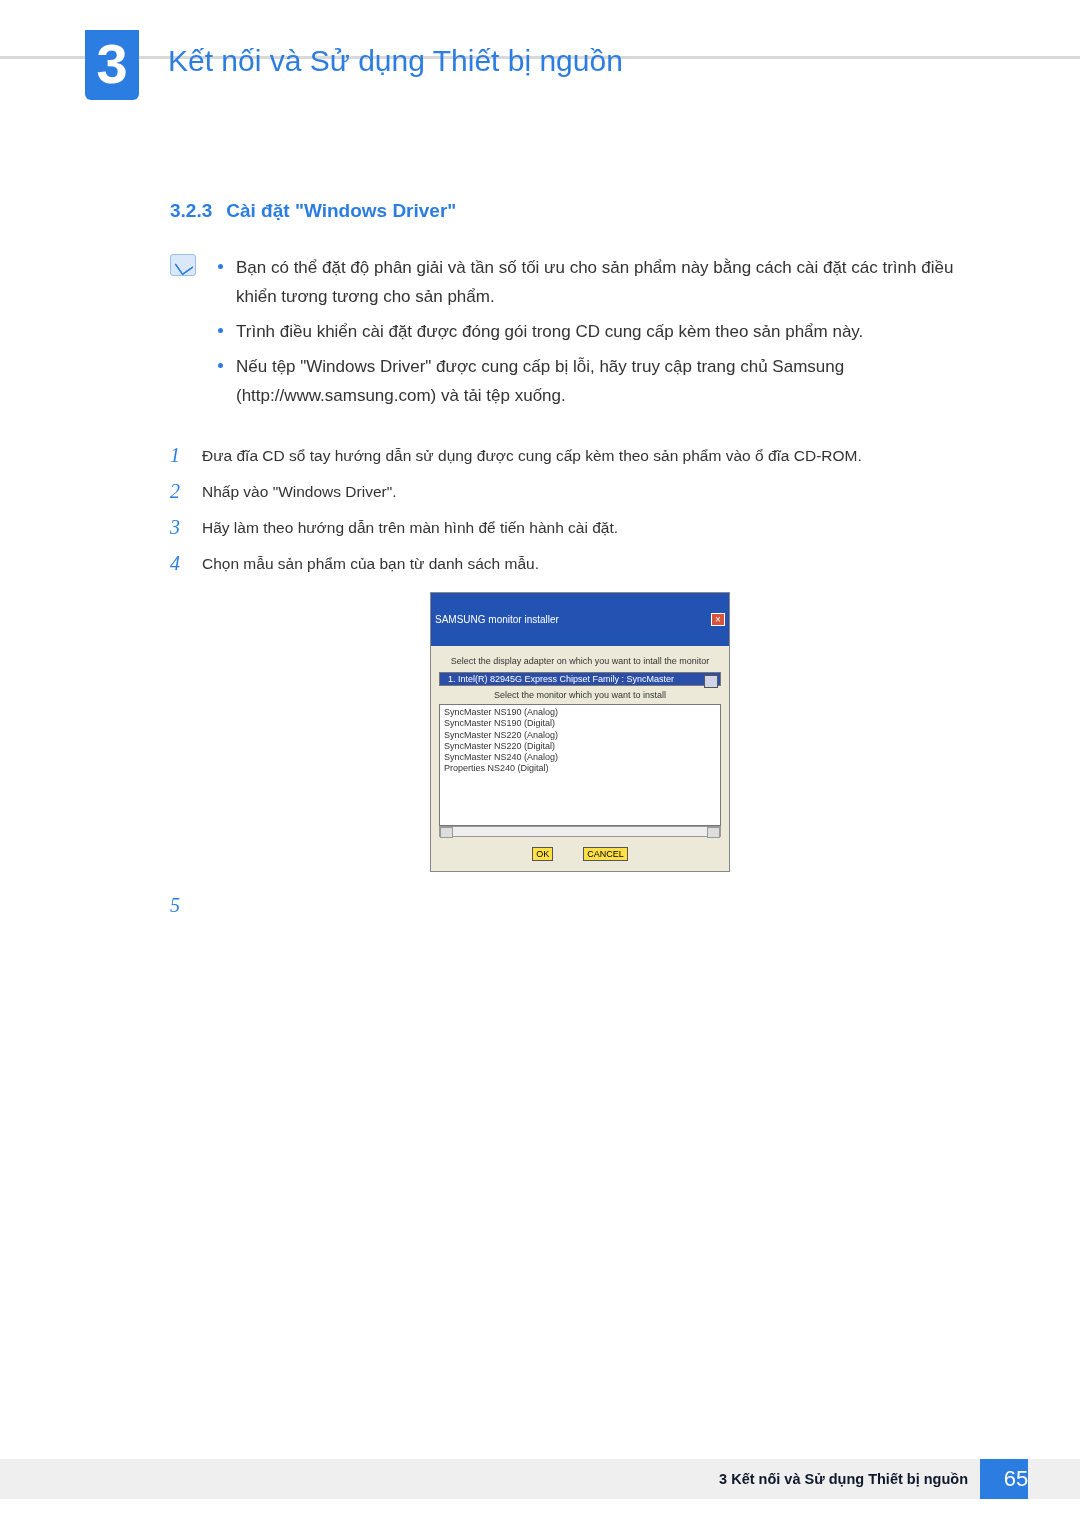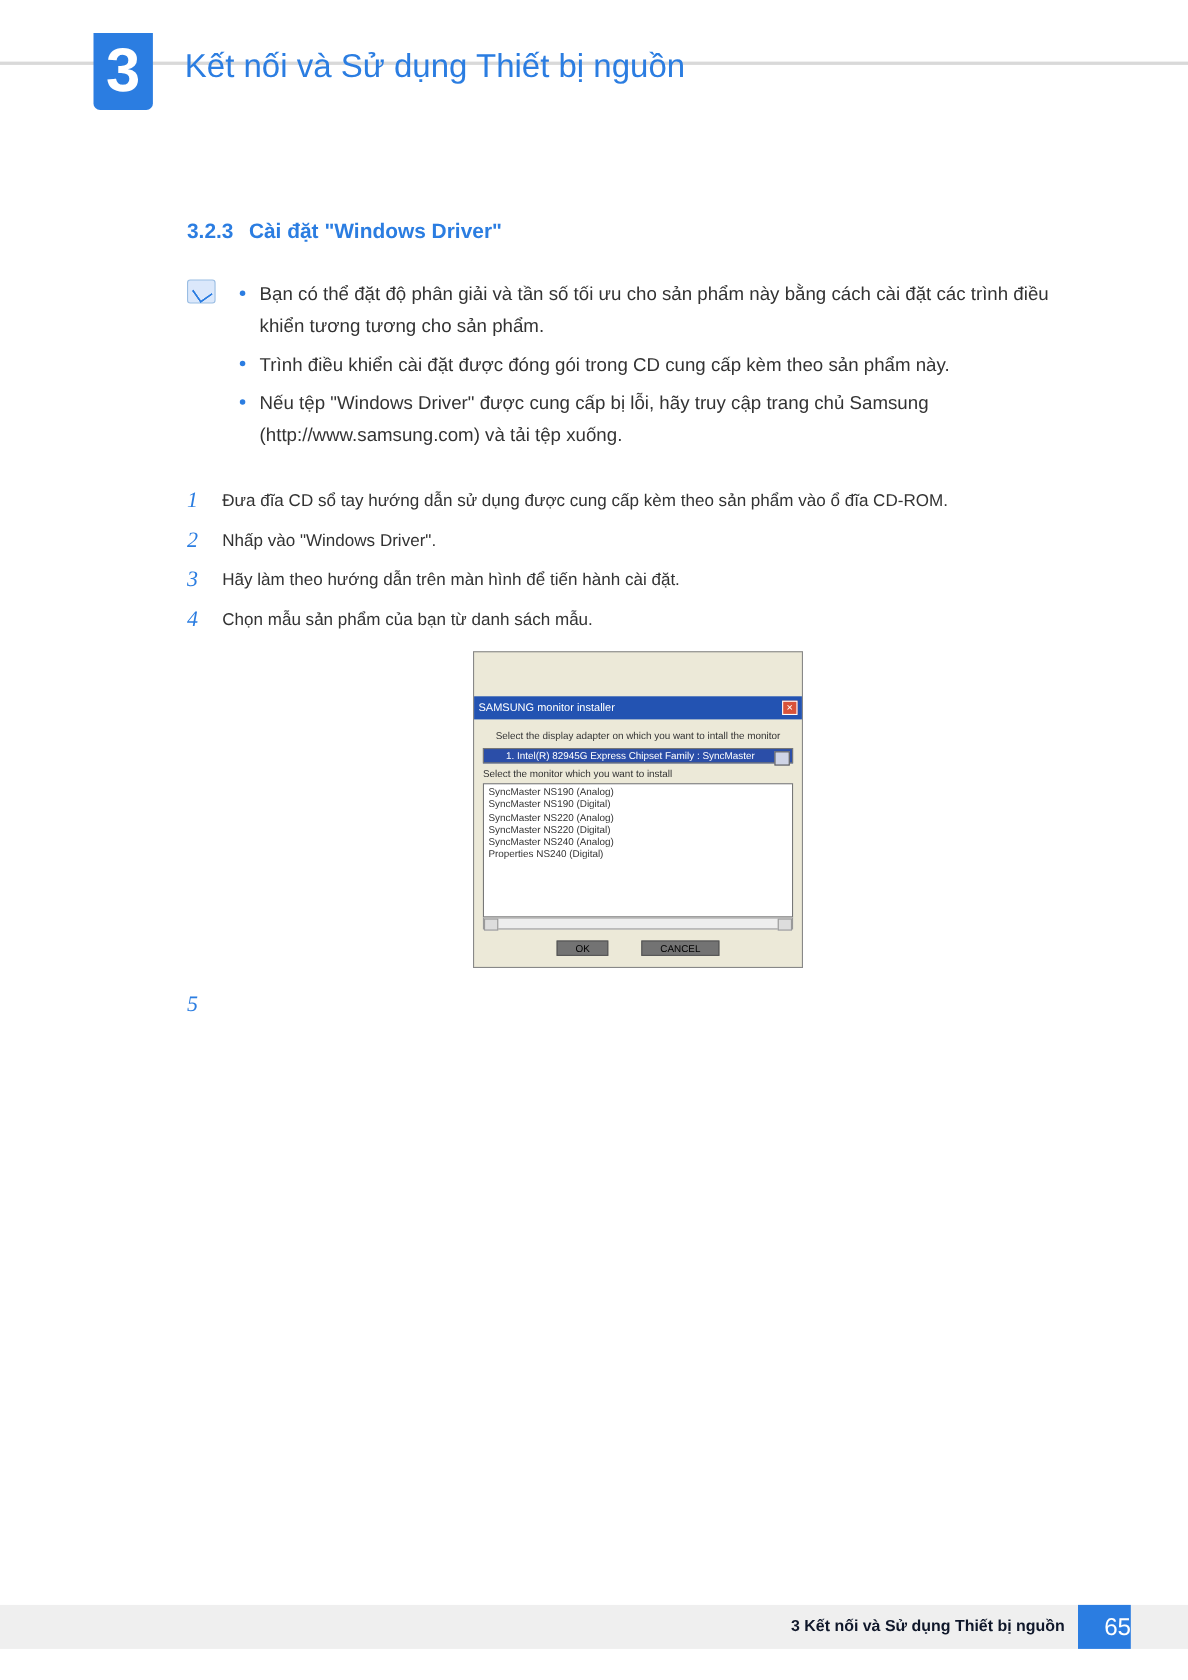--- a/index.html
+++ b/index.html
@@ -125,59 +125,58 @@
     width: 300px;
     margin: 14px auto 20px auto;
     border: 1px solid #888;
     font-family: Tahoma, Arial, sans-serif;
     background: #ece9d8;
   }
   .win-titlebar {
     background: #2353b2;
     color: #fff;
     font-size: 10px;
-    padding: 4px 4px;
+    padding: 20px 4px;
     display: flex;
     align-items: center;
     justify-content: space-between;
-    margin-top: 40px;
   }
   .win-close {
     width: 14px; height: 13px;
     background: #d9523a;
     border: 1px solid #fff;
     color: #fff;
     font-size: 10px;
     text-align: center;
     line-height: 11px;
   }
   .win-body {
     padding: 6px 8px 10px 8px;
     font-size: 9px;
     color: #333;
   }
   .win-label1 { text-align: center; margin: 4px 0 6px; }
   .win-select {
     background: #2b4ea8;
     color: #fff;
     border: 1px solid #777;
-    padding: 1px 16px 1px 20px;
+    padding: 1px 16px 1px 8px;
     font-size: 9px;
     position: relative;
     margin-bottom: 4px;
   }
   .win-select::after{
     content:"";
     position:absolute;
     right:2px; top:2px;
     width:12px; height:11px;
     background:#cfd4e6;
     border:1px solid #555;
   }
-  .win-label2 { margin: 0 0 4px; }
+  .win-label2 { text-align: center; margin: 0 0 4px; }
   .win-list {
     background: #fff;
     border: 1px solid #777;
     height: 122px;
     padding: 2px 4px;
     font-size: 9px;
     line-height: 1.25;
     overflow: hidden;
   }
   .win-scroll {
@@ -198,22 +197,22 @@
   .win-scroll::before{left:0;}
   .win-scroll::after{right:0;}
   .win-buttons {
     display: flex;
     justify-content: center;
     gap: 30px;
     margin-top: 10px;
   }
   .win-btn {
     font-size: 9px;
-    padding: 1px 16px;
-    background: #737373;
+    padding: 1px 3px;
+    background: #fde047;
     border: 1px solid #555;
   }
   .footer {
     position: absolute;
     left: 0; right: 0; bottom: 28px;
     height: 40px;
     background: #efefef;
     display: flex;
     justify-content: flex-end;
     align-items: stretch;

